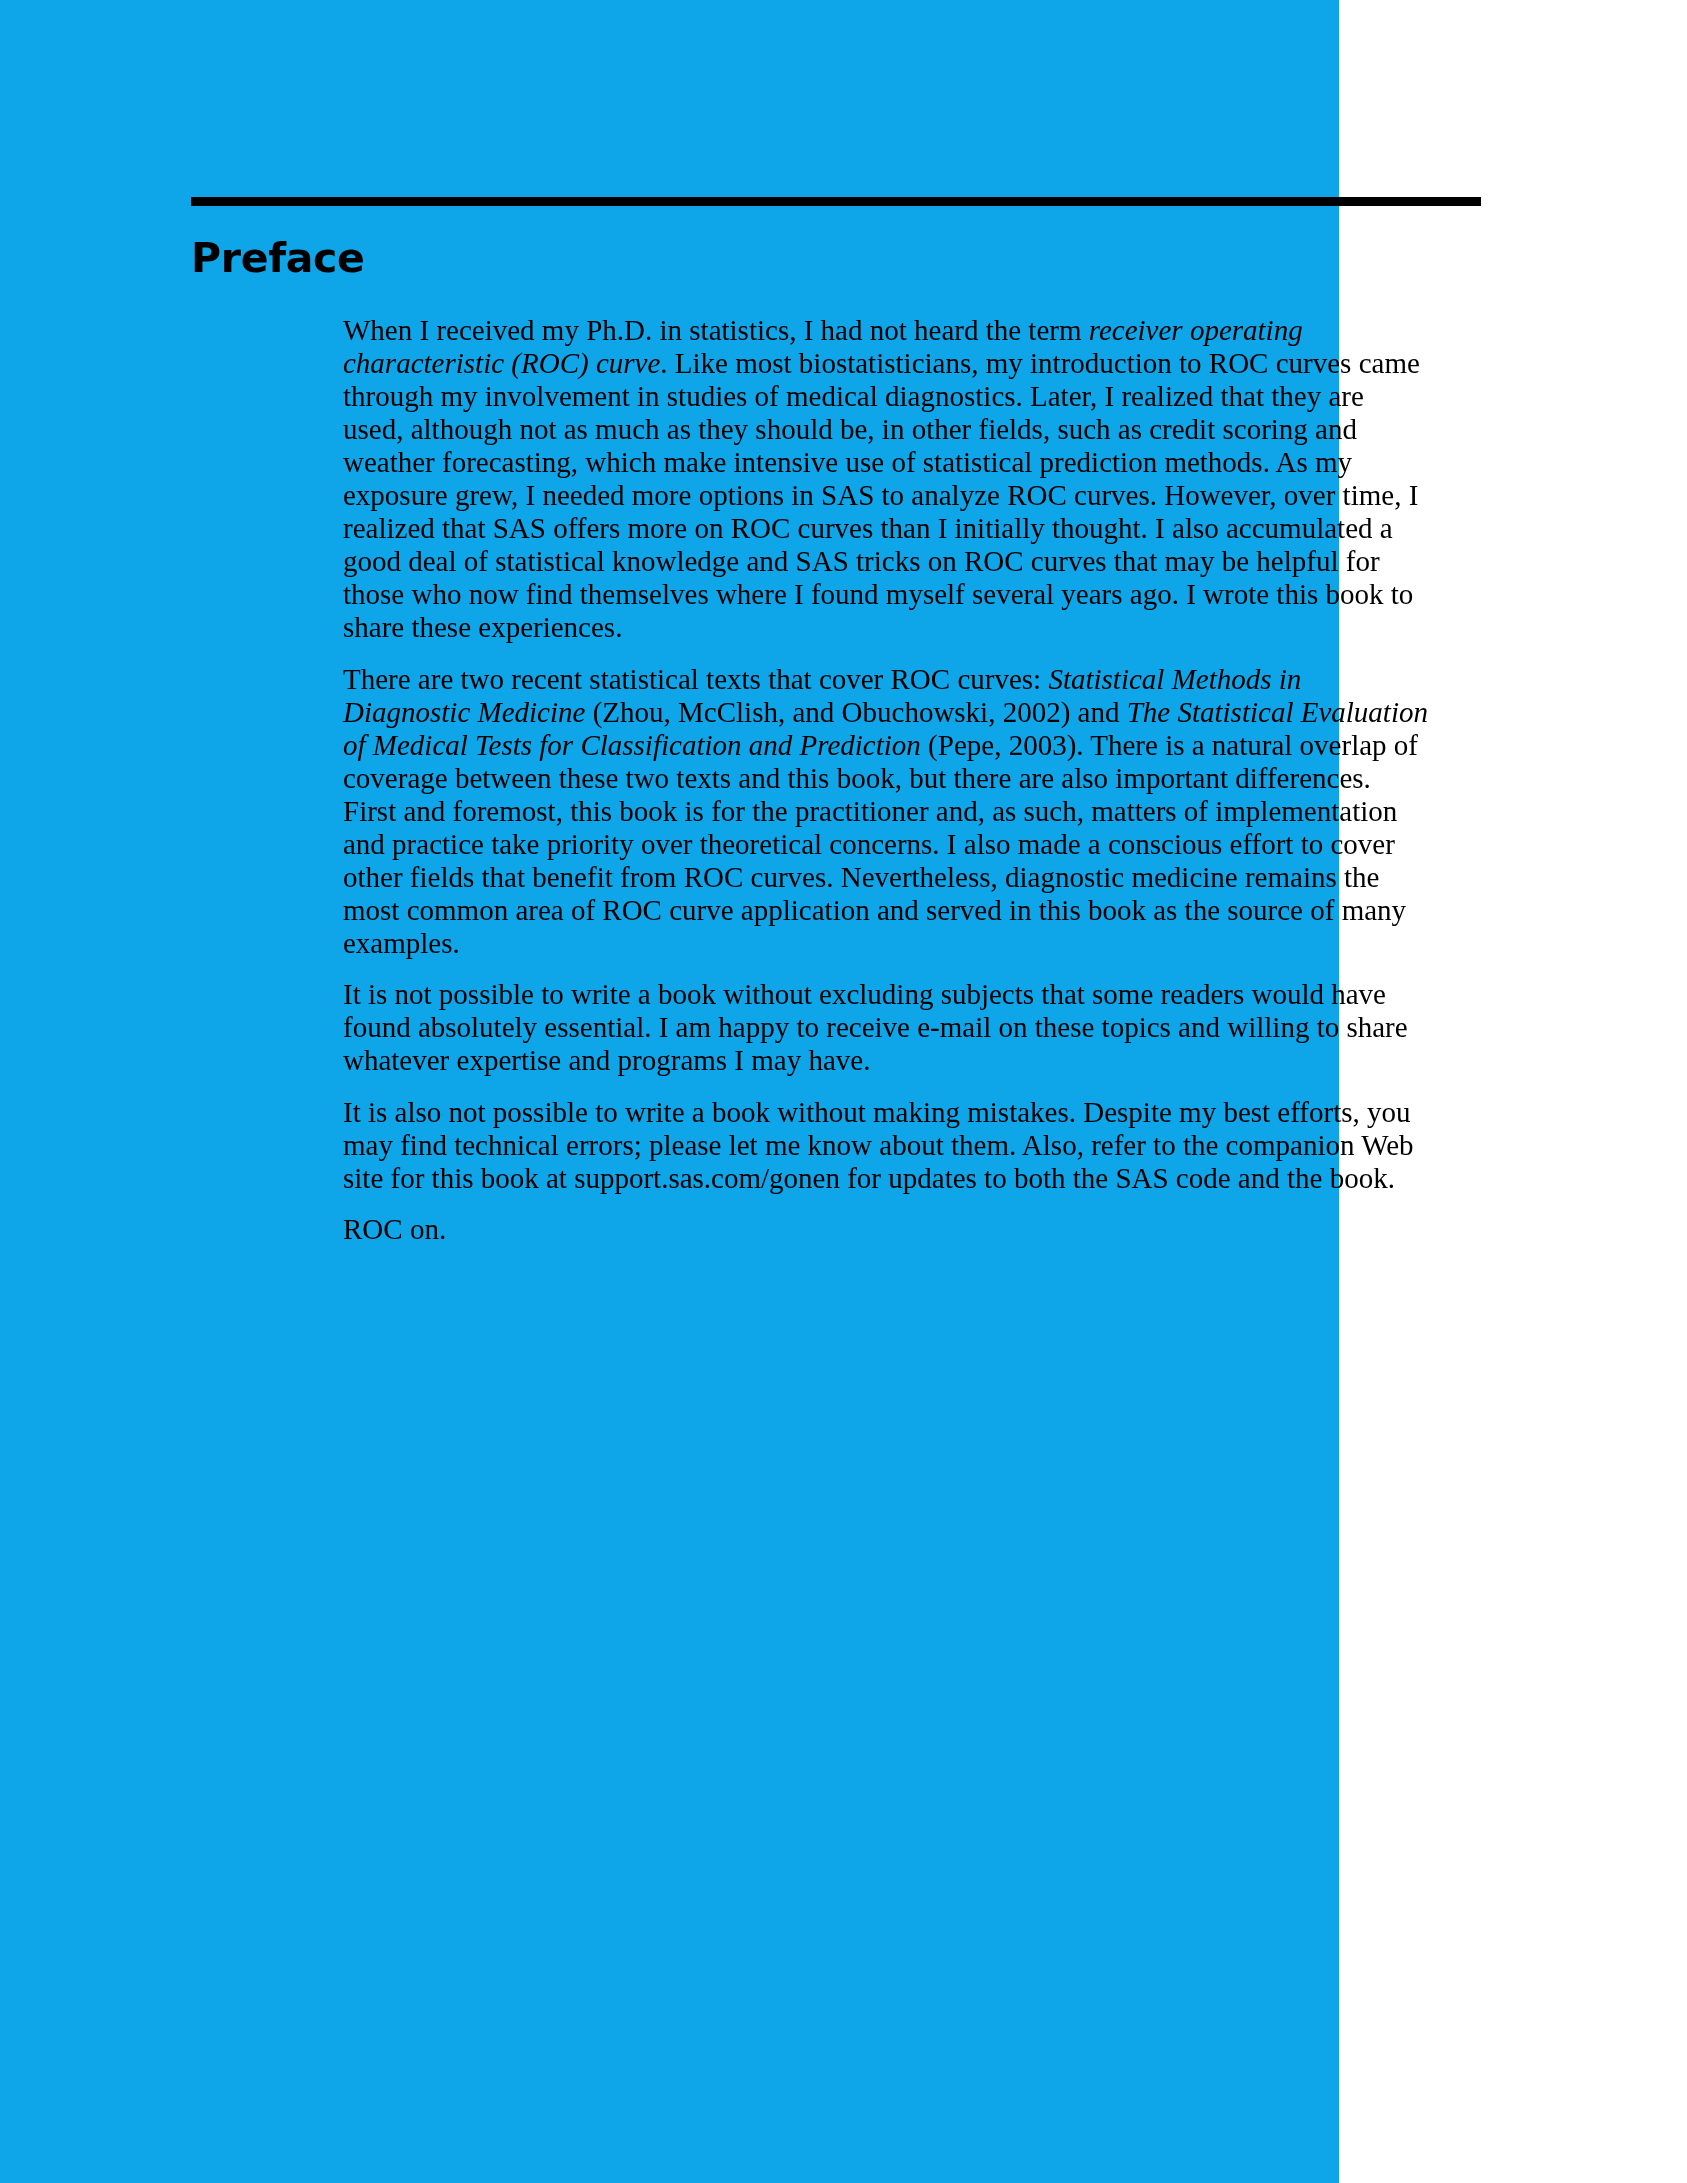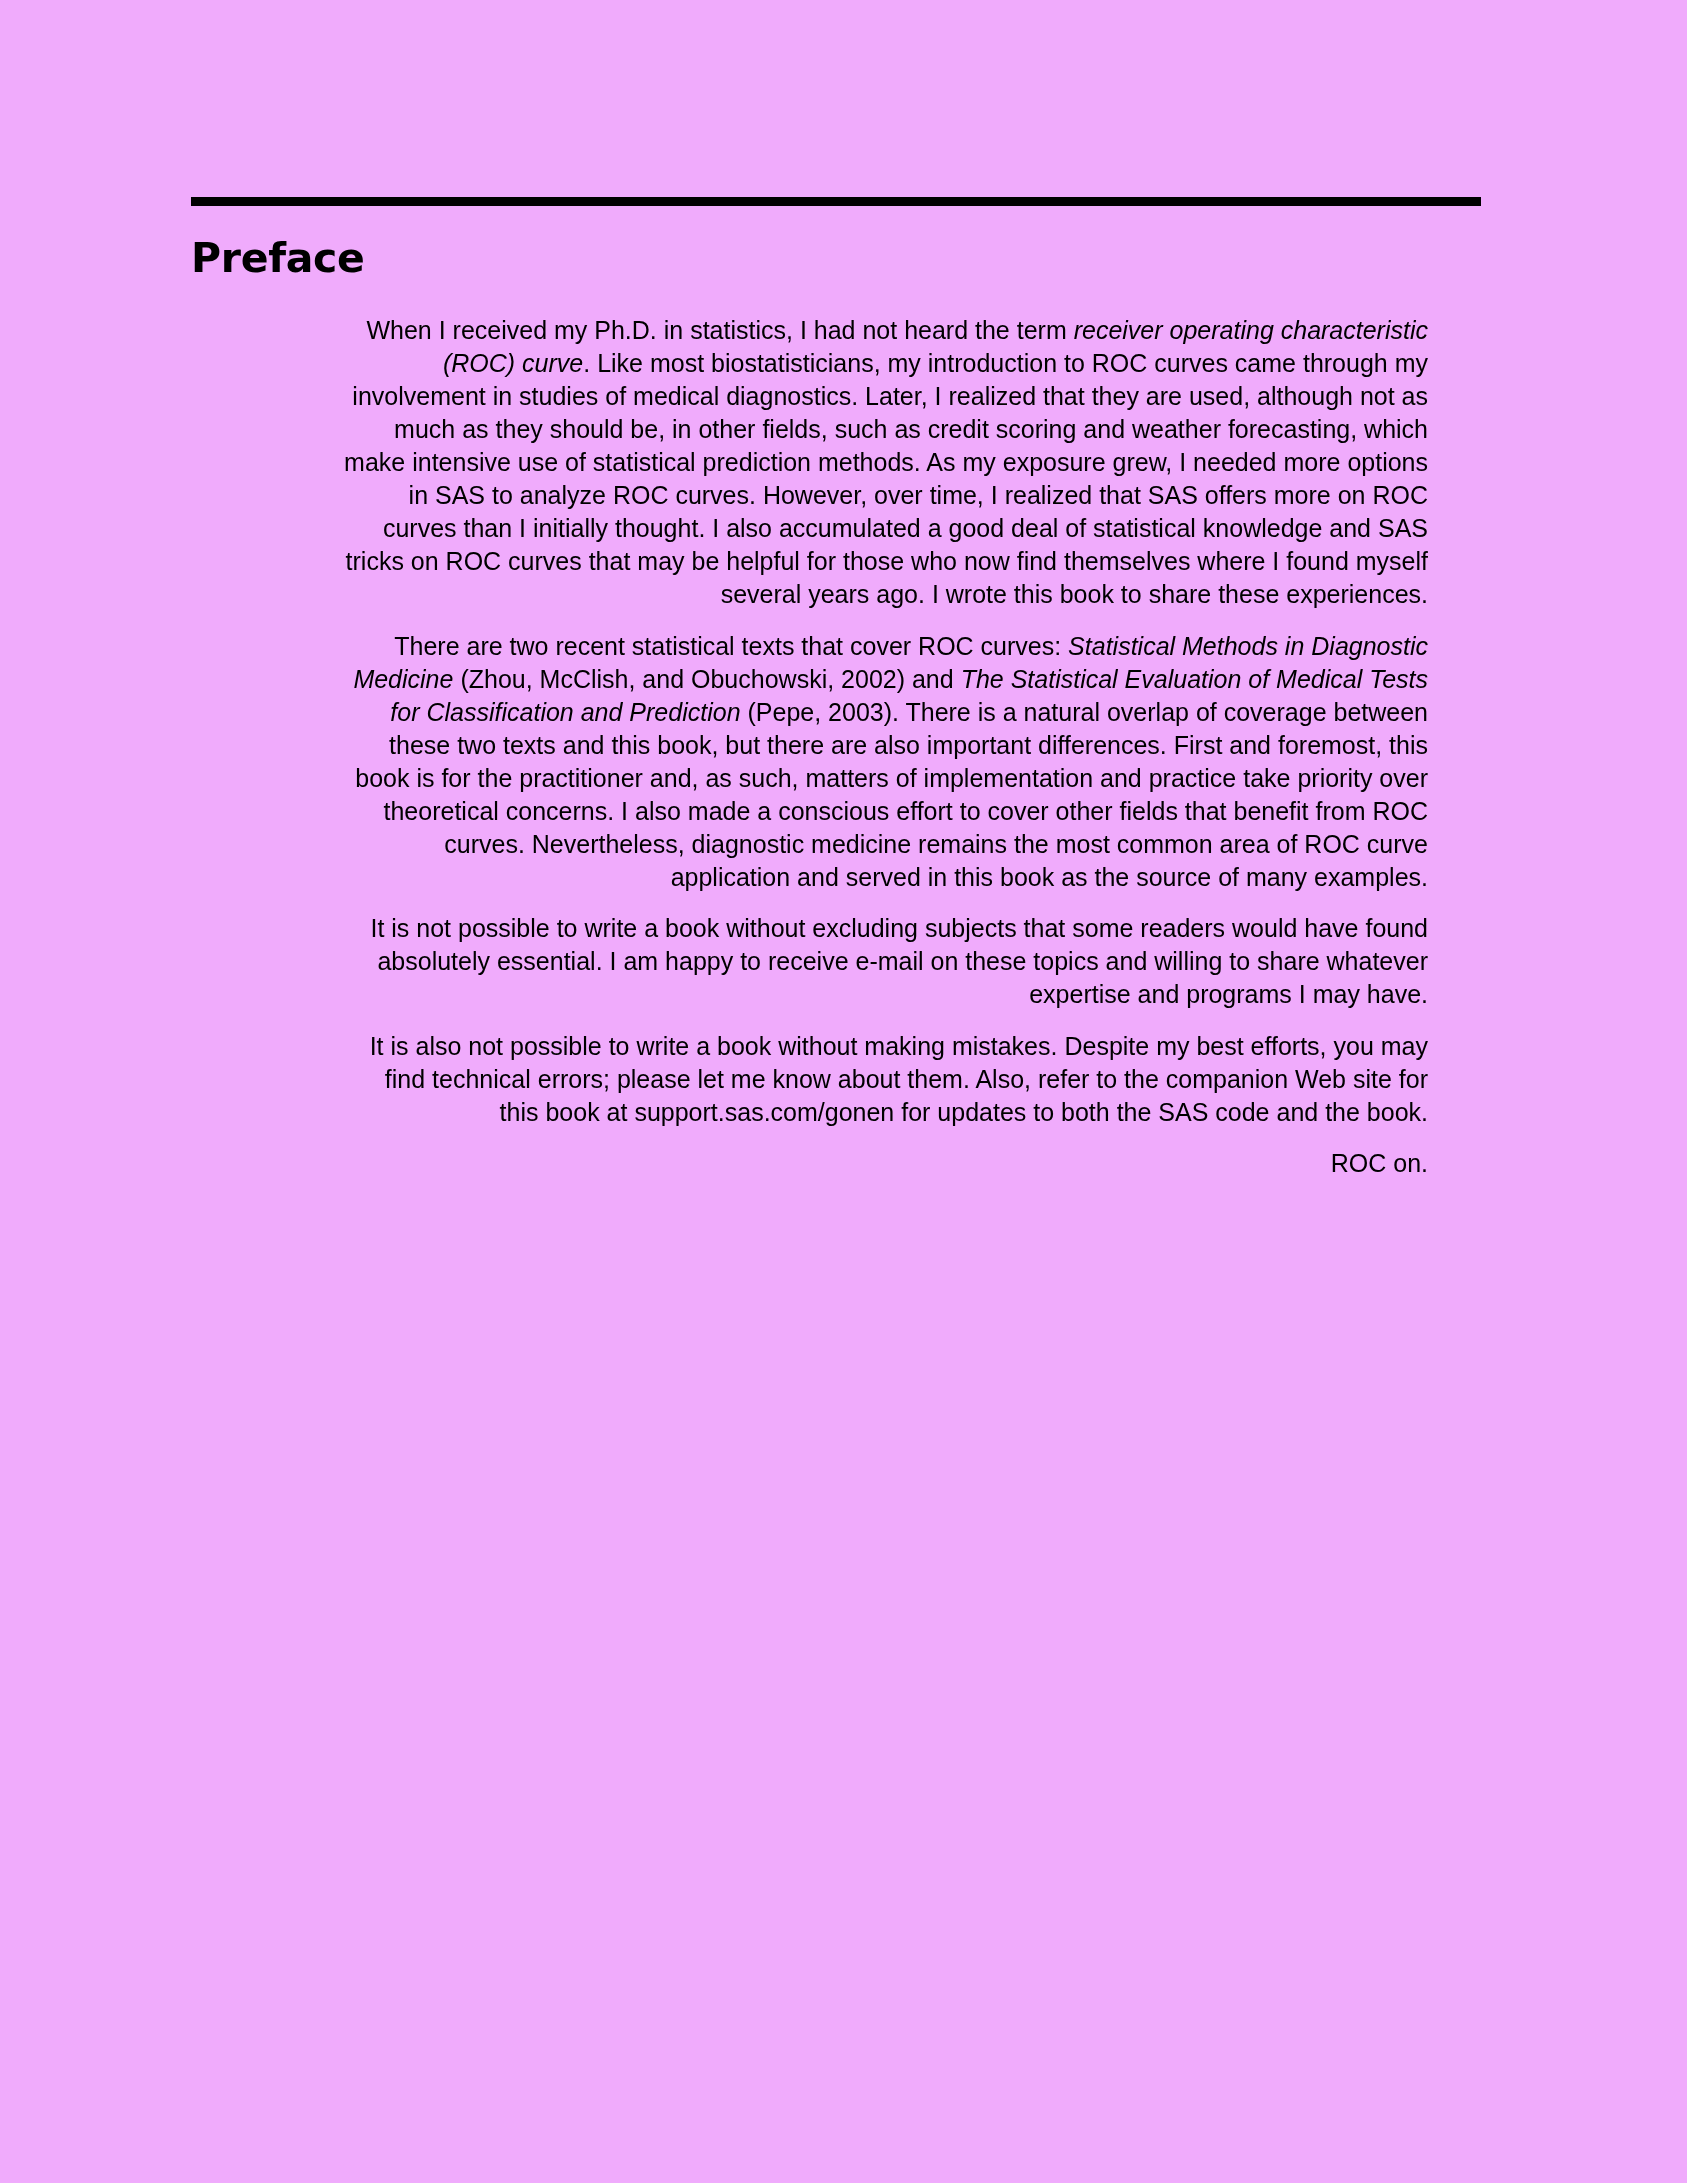--- a/index.html
+++ b/index.html
@@ -11,23 +11,23 @@
     width: 1687px;
     height: 2183px;
     font-family: "Liberation Serif", serif;
     color: #000000;
     position: relative;
   }
   .page {
     position: absolute;
     top: 0;
     left: 0;
-    width: 1687px;
+    width: 1339px;
     height: 2183px;
-    background: #f0abfc;
+    background: #0ea5e9;
   }
   .title-rule {
     position: absolute;
     left: 191px;
     top: 197px;
     width: 1290px;
     height: 9.3px;
     background: #000000;
   }
   .page-title {
@@ -41,24 +41,24 @@
     color: #000000;
     line-height: 1.05;
   }
   .body-block {
     position: absolute;
     left: 343px;
     top: 314px;
     width: 1085px;
   }
   .para {
-    font-family: Liberation Sans, sans-serif;
-    font-size: 25px;
+    font-family: Liberation Serif, serif;
+    font-size: 29px;
     line-height: 33px;
-    text-align: right;
+    text-align: left;
     color: #000000;
     margin: 0 0 18.5px 0;
     hyphens: none;
   }
   .para:last-child {
     margin-bottom: 16px;
   }
   .para i, .para em {
     font-style: italic;
   }

